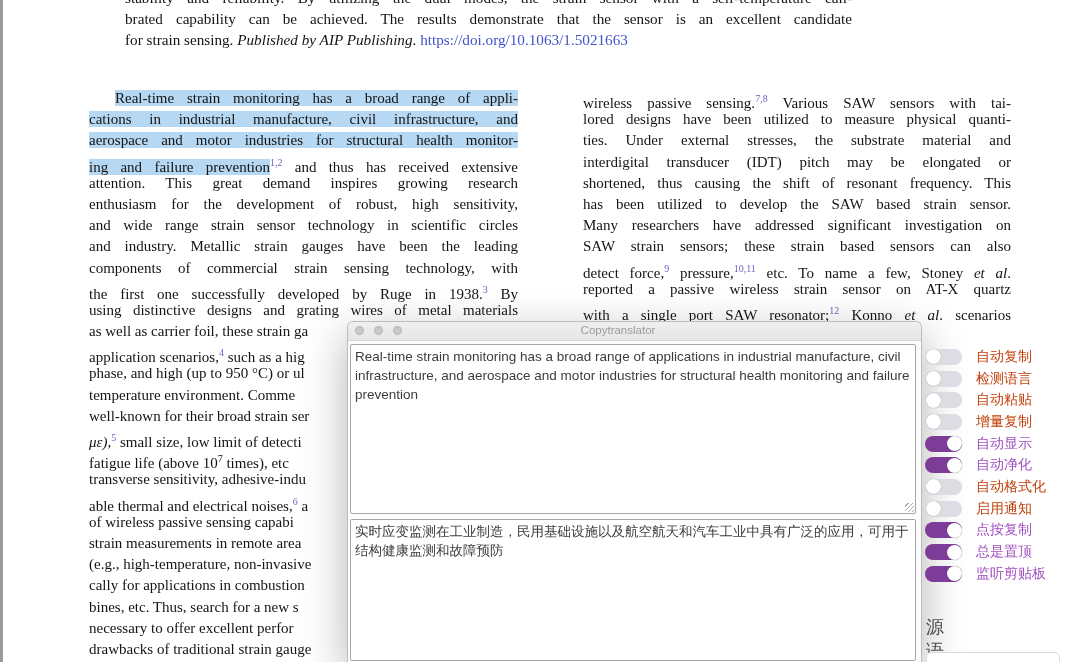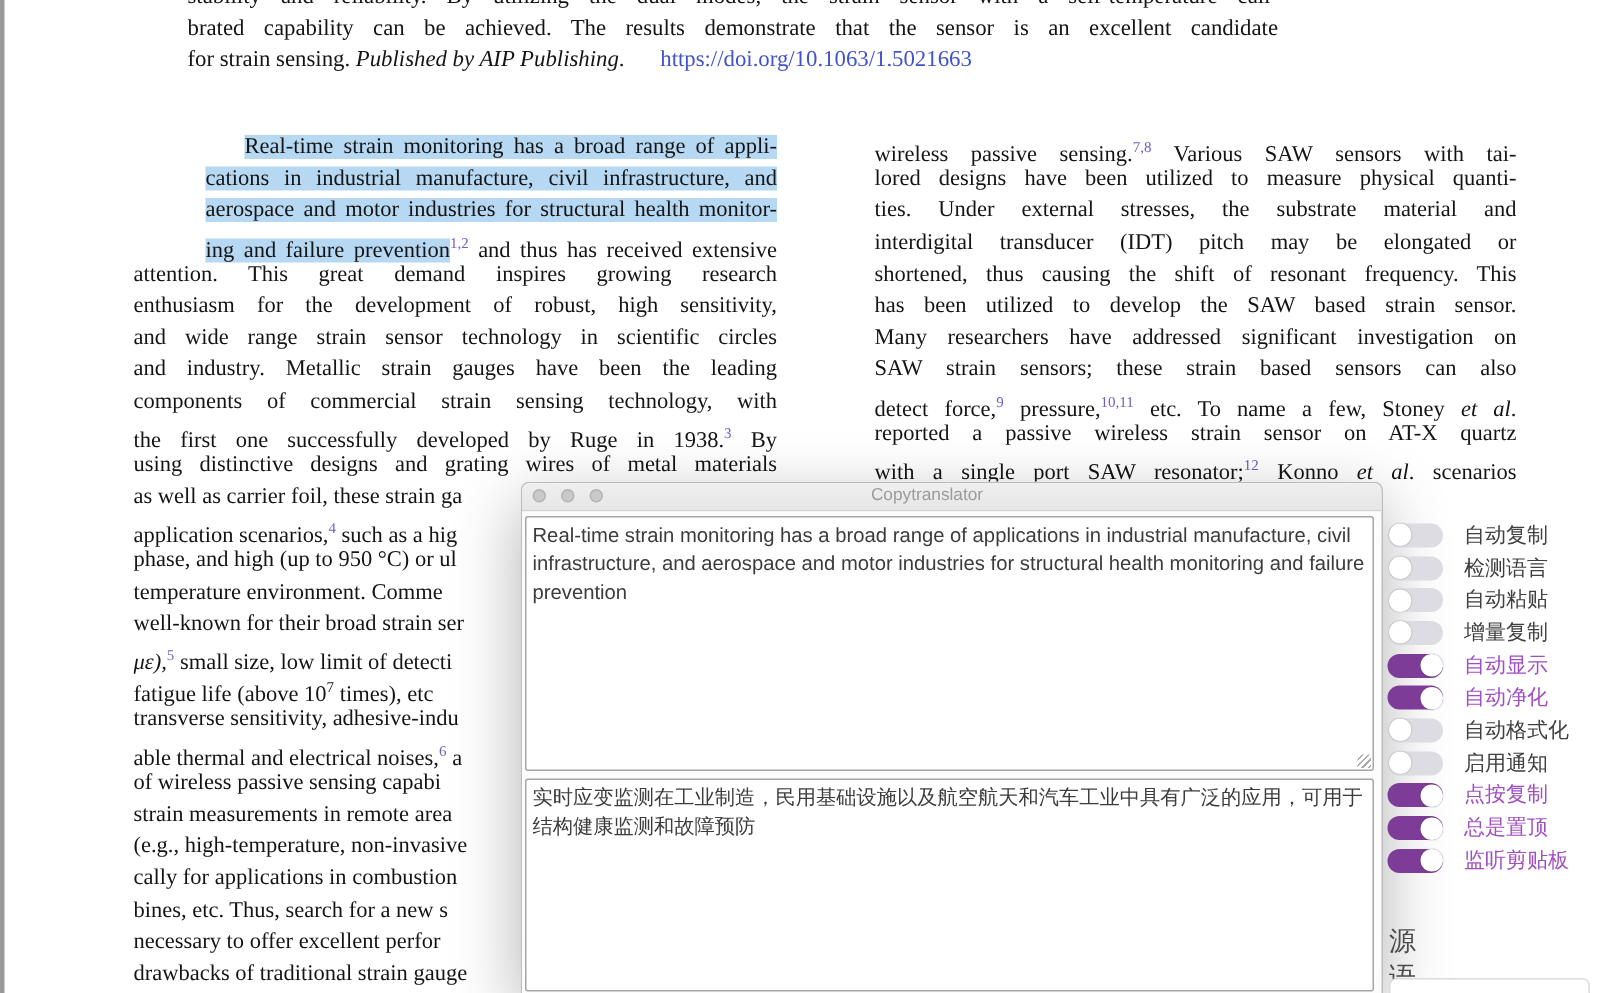--- a/index.html
+++ b/index.html
@@ -7,25 +7,25 @@
     width:1080px;height:662px;position:relative;overflow:hidden;
     background:#ffffff;font-family:"Liberation Sans",sans-serif;
   }
   
   .edge-strip{position:absolute;left:0;top:0;width:3px;height:662px;background:#9a9a9a;}
   .doc{position:absolute;font-family:"Liberation Serif",serif;color:#141414;overflow:hidden;}
   .doc-line{height:21.2px;line-height:21.2px;font-size:15px;white-space:nowrap;}
   .doc-line.just{white-space:normal;text-align:justify;text-align-last:justify;}
   .doc-line.ind{text-indent:26px;}
   .abstract .doc-line{height:21px;line-height:21px;font-size:15.2px;}
-  .hl{background:var(--hl,#b6d8f2);margin-left:48px;}
+  .hl{background:var(--hl,#b6d8f2);}
   .sup{color:var(--ref,#6f5fc6);font-size:10px;vertical-align:super;}
   .supb{font-size:10px;vertical-align:super;}
   .it{font-style:italic;}
-  .link{color:var(--link,#4153c9);margin-left:20px;}
+  .link{color:var(--link,#4153c9);}
   
   .ct-window{
     position:absolute;left:347px;top:321px;width:575px;height:341px;z-index:10;
     background:#fcfcfc;border:1px solid #bdbdbd;border-bottom:none;
     border-radius:6px 6px 0 0;box-shadow:0 14px 45px rgba(0,0,0,.30);
     box-sizing:border-box;
   }
   .titlebar{
     position:absolute;left:0;top:0;right:0;height:18px;
     background:linear-gradient(#efefef,#e6e6e6);border-bottom:1px solid #d2d2d2;
@@ -51,21 +51,21 @@
   }
   .toggle-panel{position:absolute;left:577px;top:24px;width:146px;}
   .trow{display:flex;align-items:center;height:21.7px;cursor:default;}
   .pill{width:37px;height:16px;border-radius:8.5px;background:#dcdce2;position:relative;flex:none;}
   .pill .knob{
     position:absolute;top:0.5px;left:0.5px;width:15px;height:15px;border-radius:50%;
     background:#fff;box-shadow:0 0 1px rgba(0,0,0,.4);
   }
   .pill.on{background:var(--accent,#7d3c98);}
   .pill.on .knob{left:auto;right:0.5px;}
-  .tlabel{margin-left:14px;font-size:14px;color:#404040;}
+  .tlabel{margin-left:14px;font-size:14px;color:#c2410c;}
   .tlabel.on{color:var(--accent-label,#a14fc0);}
   .src-lang{position:absolute;left:578px;top:293px;font-size:18px;color:#4b4b4b;}
   .lang-dropdown{
     position:absolute;left:578px;top:330px;width:134px;height:24px;
     border:1.5px solid #dcdcdc;border-radius:5px;background:#fff;box-sizing:border-box;
   }
 </style>
 </head>
 <body>
 

